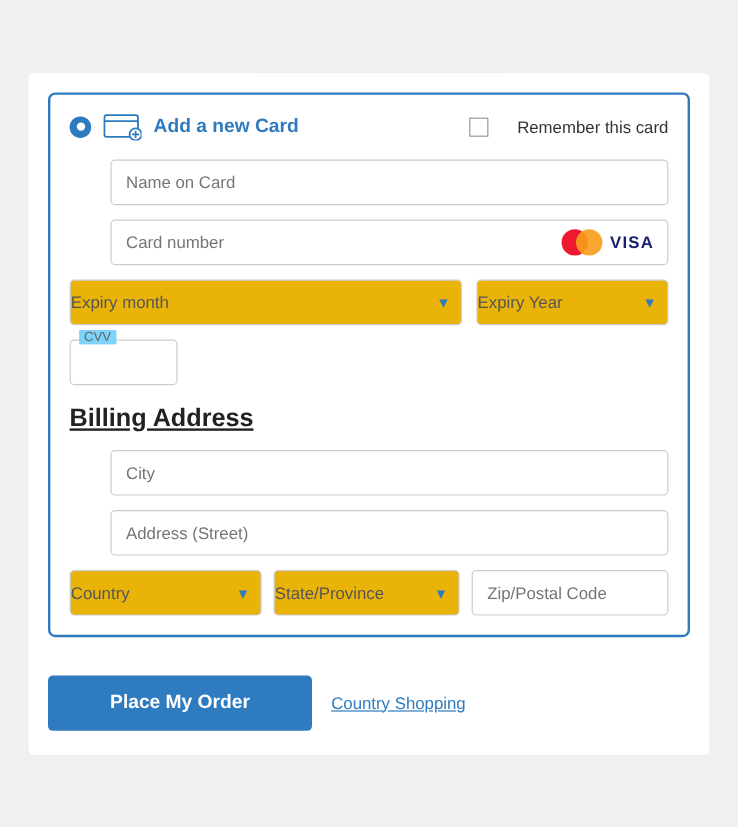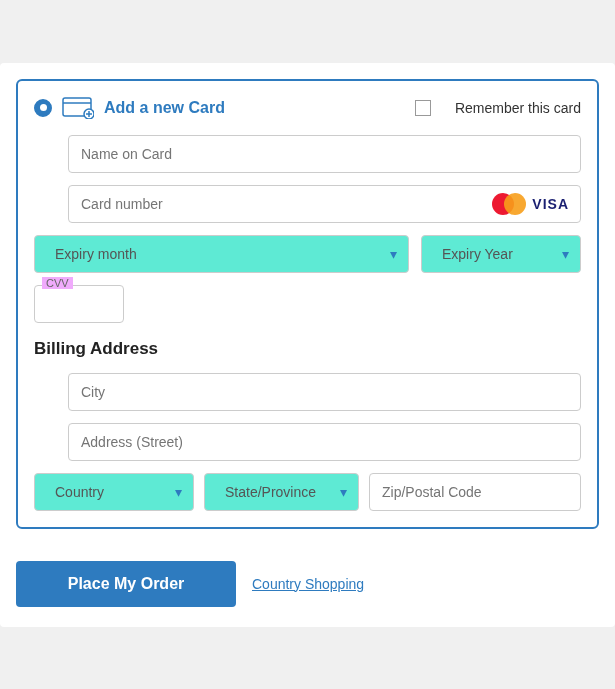--- a/index.html
+++ b/index.html
@@ -7,21 +7,21 @@
       font-family: Arial, sans-serif;
       background: #f0f0f0;
       display: flex;
       flex-direction: column;
       align-items: center;
       justify-content: center;
       min-height: 100vh;
       padding: 20px;
     }
     .page-container {
-      width: 615px;
+      width: 567px;
       background: #fff;
       border-radius: 4px;
       overflow: hidden;
     }
     .card-section {
       border: 2px solid #2e7bbf;
       border-radius: 6px;
       margin: 16px;
       padding: 16px;
     }
@@ -138,28 +138,28 @@
     }
     .expiry-select-wrapper {
       position: relative;
       flex: 1;
     }
     .expiry-select-wrapper.small {
       flex: 0 0 160px;
     }
     .form-select {
       width: 100%;
-      padding: 10px 20px;
+      padding: 10px 0;
       border: 1px solid #ccc;
       border-radius: 4px;
       font-size: 14px;
       color: #555;
       appearance: none;
       -webkit-appearance: none;
-      background: #5eead4;
+      background: #eab308;
       cursor: pointer;
       outline: none;
     }
     .select-arrow {
       position: absolute;
       right: 12px;
       top: 50%;
       transform: translateY(-50%);
       pointer-events: none;
       color: #2e7bbf;
@@ -167,40 +167,41 @@
     }
     .cvv-wrapper {
       width: 90px;
       position: relative;
       margin-bottom: 16px;
     }
     .cvv-label {
       position: absolute;
       top: -8px;
       left: 8px;
-      background: #f0abfc;
+      background: #7dd3fc;
       font-size: 11px;
       color: #666;
       padding: 0 4px;
     }
     .cvv-input {
       width: 100%;
       padding: 10px 12px;
       border: 1px solid #ccc;
       border-radius: 4px;
       font-size: 14px;
       color: #999;
       outline: none;
     }
     .billing-title {
-      font-size: 17px;
+      font-size: 21px;
       font-weight: bold;
       color: #222;
       margin-bottom: 14px;
       margin-top: 16px;
+      text-decoration: underline;
     }
     .address-row {
       display: flex;
       gap: 10px;
       margin-bottom: 0;
       align-items: center;
     }
     .country-wrapper {
       flex: 0 0 160px;
       position: relative;

